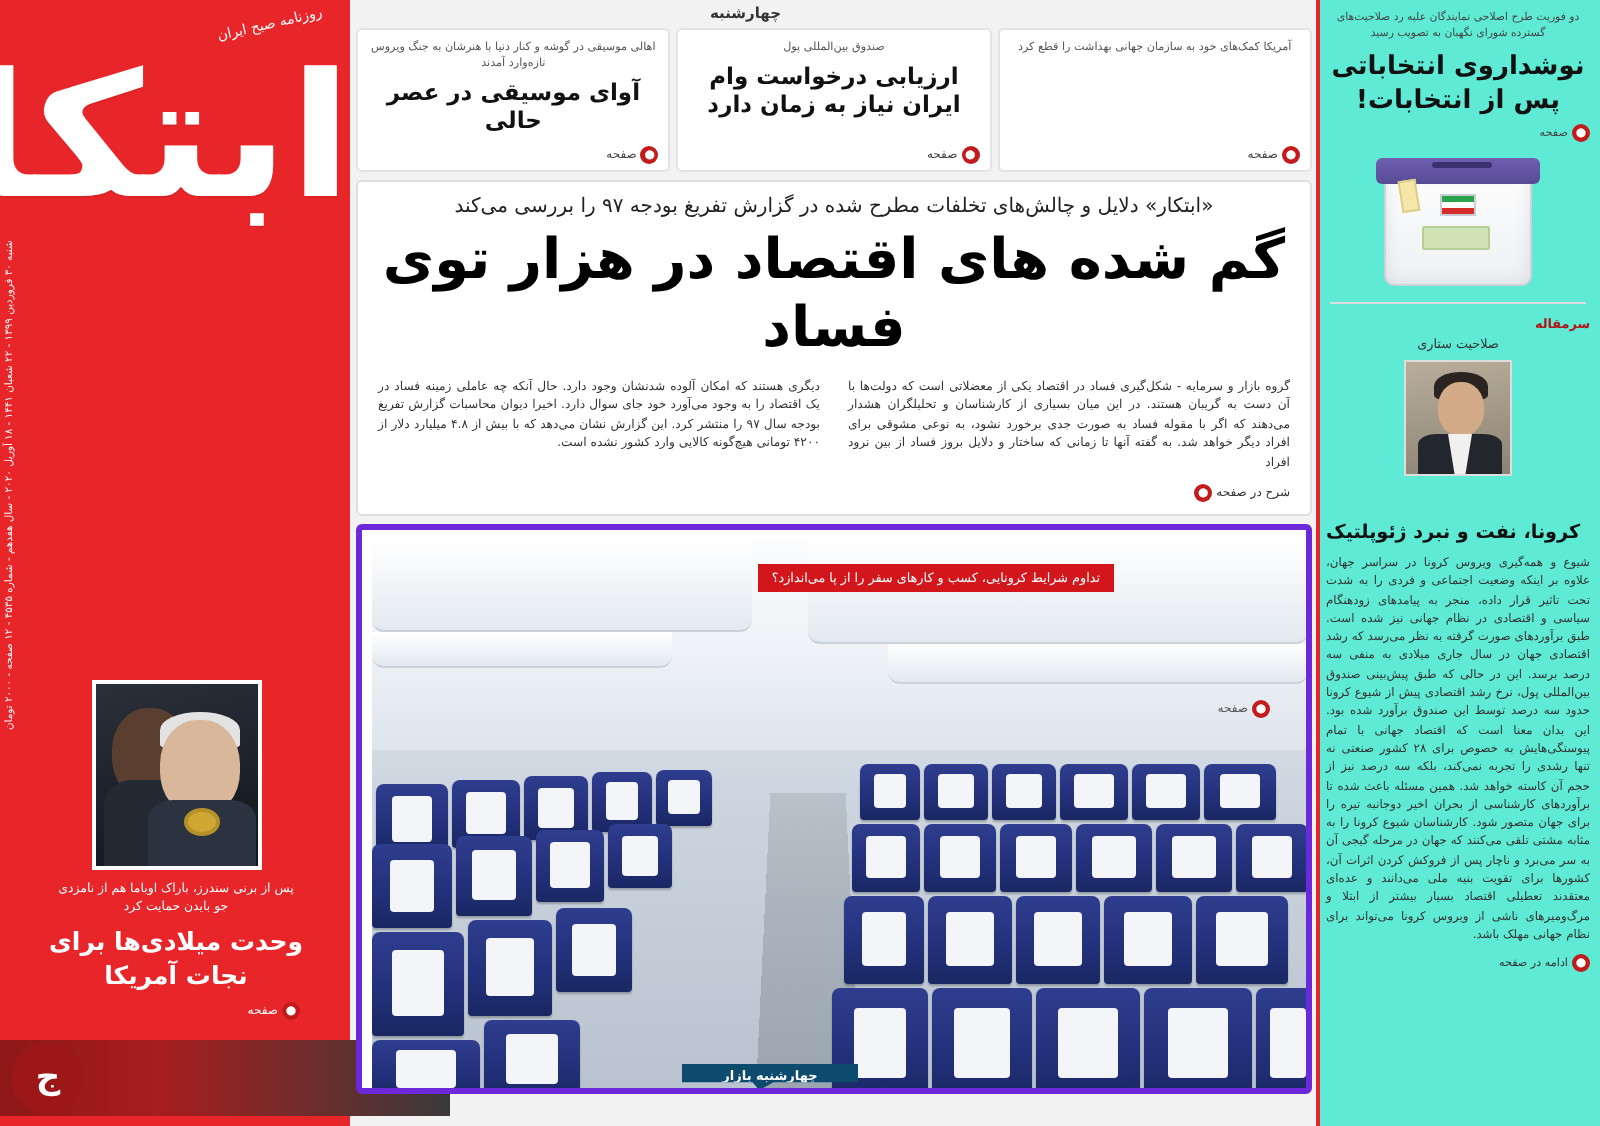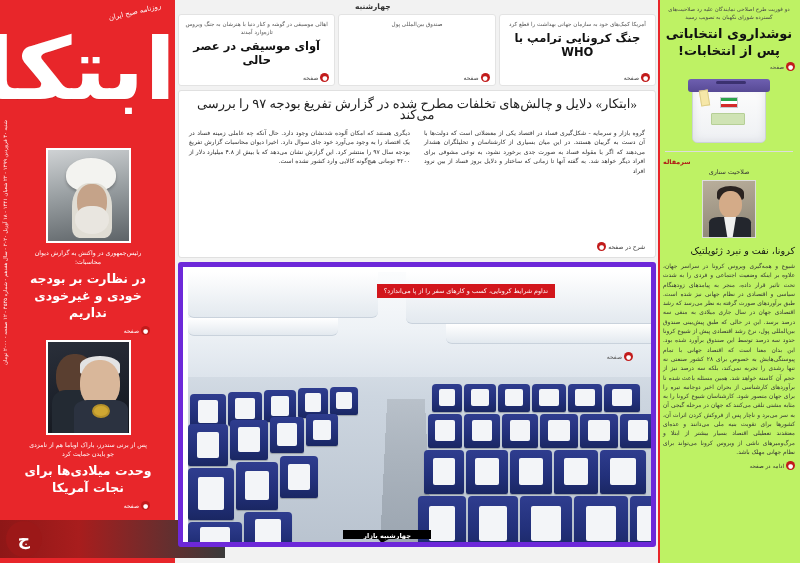--- a/index.html
+++ b/index.html
@@ -189,22 +189,22 @@
   .tc-badge .badge-txt { color: #444; }
 
   
   .main-lead {
     position: absolute; left: 178px; top: 90px;
     width: 478px; height: 168px;
     background: #fff; border: 1px solid #e0e0e0; border-radius: 3px;
     padding: 7px 10px;
   }
   .lead-kicker {
-    font-size: 13px; line-height: 11px; color: #222;
-    text-align: center; margin-bottom: 4px; font-family: Liberation Serif, serif;
+    font-size: 10px; line-height: 11px; color: #222;
+    text-align: center; margin-bottom: 4px;
   }
   .lead-title {
     font-size: 28px; line-height: 34px; font-weight: bold;
     color: #000; text-align: center; letter-spacing: -0.5px;
   }
   .lead-body {
     margin-top: 8px; display: flex; gap: 14px; direction: rtl;
   }
   .lead-col {
     flex: 1; font-size: 6.1px; line-height: 9.4px;
@@ -213,21 +213,21 @@
   .lead-badge {
     position: absolute; right: 10px; bottom: 6px;
     display: flex; align-items: center; gap: 2px;
   }
   .lead-badge .badge-txt { color: #333; font-size: 6px; }
 
   
   .feature {
     position: absolute; left: 178px; top: 262px;
     width: 478px; height: 285px;
-    background: #fff; border: 5px solid #6d28d9; border-radius: 3px;
+    background: #fff; border: 3px solid #6d28d9; border-radius: 3px;
     padding: 5px;
     overflow: hidden;
   }
   .cabin {
     position: absolute; left: 5px; top: 5px;
     width: 468px; height: 275px;
     background: linear-gradient(180deg,#e9edf2 0%,#dfe5ec 22%,#cdd6e0 45%,#b9c3cf 100%);
     overflow: hidden;
   }
   .cabin-ceiling {
@@ -271,31 +271,31 @@
     text-shadow: 0 1px 2px rgba(0,0,0,.18);
     white-space: nowrap;
   }
   .feat-badge {
     position: absolute; right: 18px; top: 85px; z-index: 9;
     display: flex; align-items: center; gap: 2px;
   }
   .feat-badge .badge-txt { color: #555; font-size: 6px; }
   .feat-tag {
     position: absolute; left: 160px; bottom: -1px; z-index: 9;
-    background: #000000; color: #fff;
+    background: #0c4a6e; color: #fff;
     font-size: 6.5px; padding: 2px 10px 3px 10px;
     clip-path: polygon(0 0, 100% 0, 100% 70%, 52% 70%, 44% 100%, 40% 70%, 0 70%);
     min-width: 88px; text-align: center; font-weight: bold;
   }
 
   
   .right-col {
     position: absolute; right: 0; top: 0;
     width: 142px; height: 563px;
-    background: #bef264;
+    background: #5eead4;
     padding: 3px 5px 0 5px;
     overflow: hidden;
   }
   .rc-kicker {
     font-size: 5.4px; line-height: 8px; color: #444;
     text-align: center; margin-top: 2px;
   }
   .rc-title {
     font-size: 13px; line-height: 17px; font-weight: bold;
     color: #111; text-align: center; margin-top: 4px;
@@ -338,21 +338,21 @@
     width: 34px; height: 12px; background: #cfe3b4;
     border: 1px solid #b5cf96; border-radius: 1px;
   }
   .ballot-ticket {
     position: absolute; left: 14px; top: 17px;
     width: 9px; height: 16px; background: #f6e7a8;
     border: .5px solid #ddcd8b; transform: rotate(-9deg);
   }
   .rc-divider { height: 1px; background: #ddd; margin: 6px 2px; }
   .rc-oped-label {
-    font-size: 6.4px; color: #b01515; text-align: left; font-weight: bold;
+    font-size: 6.4px; color: #b01515; text-align: right; font-weight: bold;
   }
   .rc-oped-author {
     font-size: 6.4px; color: #333; text-align: center; margin-top: 2px;
   }
   .rc-oped-photo {
     width: 54px; height: 58px; margin: 4px auto 0 auto;
     border: 1px solid #ddd; overflow: hidden; position: relative;
     background: linear-gradient(170deg,#b9ae9b 0%,#8b8374 100%);
   }
   .rc-oped-photo .face {
@@ -369,22 +369,22 @@
     position: absolute; left: 6px; top: 36px;
     width: 42px; height: 24px; background: #23262d;
     border-radius: 22% 22% 0 0;
   }
   .rc-oped-photo .shirt {
     position: absolute; left: 21px; top: 36px;
     width: 12px; height: 22px; background: #f0f0ef;
     clip-path: polygon(50% 0,100% 0,70% 100%,30% 100%,0 0);
   }
   .rc-oped-title {
-    font-size: 9.6px; line-height: 13px; font-weight: normal;
-    color: #111; text-align: right; margin-top: 6px;
+    font-size: 9.6px; line-height: 13px; font-weight: bold;
+    color: #111; text-align: left; margin-top: 22px;
   }
   .rc-oped-body {
     font-size: 5.9px; line-height: 9.3px; color: #333;
     text-align: justify; margin-top: 5px;
   }
   .rc-more {
     display: flex; align-items: center; gap: 2px;
     justify-content: flex-start; margin-top: 4px;
   }
   .rc-more .badge-txt { color: #333; font-size: 5.6px; }
@@ -400,32 +400,20 @@
 
   <div class="masthead">
 
     <div class="masthead-vertical">شنبه ۳۰ فروردین ۱۳۹۹ - ۲۲ شعبان ۱۴۴۱ - ۱۸ آوریل ۲۰۲۰ - سال هفدهم - شماره ۴۵۳۵ - ۱۲ صفحه - ۲۰۰۰ تومان</div>
 
     <div class="logo-wrap">
       <div class="logo-word">ابتکار</div>
       <div class="logo-sub">روزنامه صبح ایران</div>
     </div>
 
-    <div class="side-card" style="top:148px;">
-      <div class="side-photo ph-rouhani">
-        <div class="face"></div>
-          <div class="beard"></div>
-      </div>
-      <div class="side-cap">رئیس‌جمهوری در واکنش به گزارش دیوان محاسبات:</div>
-      <div class="side-title">در نظارت بر بودجه خودی و غیرخودی نداریم</div>
-      <div class="side-badge">
-        <span class="badge-dot">●</span>
-        <span class="badge-txt">صفحه</span>
-      </div>
-    </div>
 
     <div class="side-card" style="top:340px;">
       <div class="side-photo ph-biden">
         <div class="h1"></div>
           <div class="h1b"></div>
         <div class="h2hair"></div>
           <div class="h2"></div>
           <div class="h2b"></div>
         <div class="medal"></div>
       </div>
@@ -441,47 +429,48 @@
   <div class="watermark">
     <div class="wm-logo">ج</div>
   </div>
 
   <div class="strip-label">چهارشنبه</div>
 
   <div class="top-cards">
 
     <div class="top-card">
       <div class="tc-kicker">آمریکا کمک‌های خود به سازمان جهانی بهداشت را قطع کرد</div>
-      <div class="tc-title">جنگ کرونایی ترامپ با WHO</div>
       <div class="tc-badge">
         <span class="badge-dot">●</span>
         <span class="badge-txt">صفحه</span>
       </div>
     </div>
 
     <div class="top-card">
       <div class="tc-kicker">صندوق بین‌المللی پول</div>
+      <div class="tc-title">ارزیابی درخواست وام ایران نیاز به زمان دارد</div>
       <div class="tc-badge">
         <span class="badge-dot">●</span>
         <span class="badge-txt">صفحه</span>
       </div>
     </div>
 
     <div class="top-card">
       <div class="tc-kicker">اهالی موسیقی در گوشه و کنار دنیا با هنرشان به جنگ ویروس تازه‌وارد آمدند</div>
       <div class="tc-title">آوای موسیقی در عصر حالی</div>
       <div class="tc-badge">
         <span class="badge-dot">●</span>
         <span class="badge-txt">صفحه</span>
       </div>
     </div>
   </div>
 
   <div class="main-lead">
     <div class="lead-kicker">«ابتکار» دلایل و چالش‌های تخلفات مطرح شده در گزارش تفریغ بودجه ۹۷ را بررسی می‌کند</div>
+    <div class="lead-title">گم شده های اقتصاد در هزار توی فساد</div>
     <div class="lead-body">
       <div class="lead-col">گروه بازار و سرمایه - شکل‌گیری فساد در اقتصاد یکی از معضلاتی است که دولت‌ها با آن دست به گریبان هستند. در این میان بسیاری از کارشناسان و تحلیلگران هشدار می‌دهند که اگر با مقوله فساد به صورت جدی برخورد نشود، به نوعی مشوقی برای افراد دیگر خواهد شد. به گفته آنها تا زمانی که ساختار و دلایل بروز فساد از بین نرود افراد</div>
       <div class="lead-col">دیگری هستند که امکان آلوده شدنشان وجود دارد. حال آنکه چه عاملی زمینه فساد در یک اقتصاد را به وجود می‌آورد خود جای سوال دارد. اخیرا دیوان محاسبات گزارش تفریغ بودجه سال ۹۷ را منتشر کرد. این گزارش نشان می‌دهد که با بیش از ۴.۸ میلیارد دلار از ۴۲۰۰ تومانی هیچ‌گونه کالایی وارد کشور نشده است.</div>
     </div>
     <div class="lead-badge">
       <span class="badge-txt">شرح در صفحه</span>
       <span class="badge-dot">●</span>
     </div>
   </div>
 

